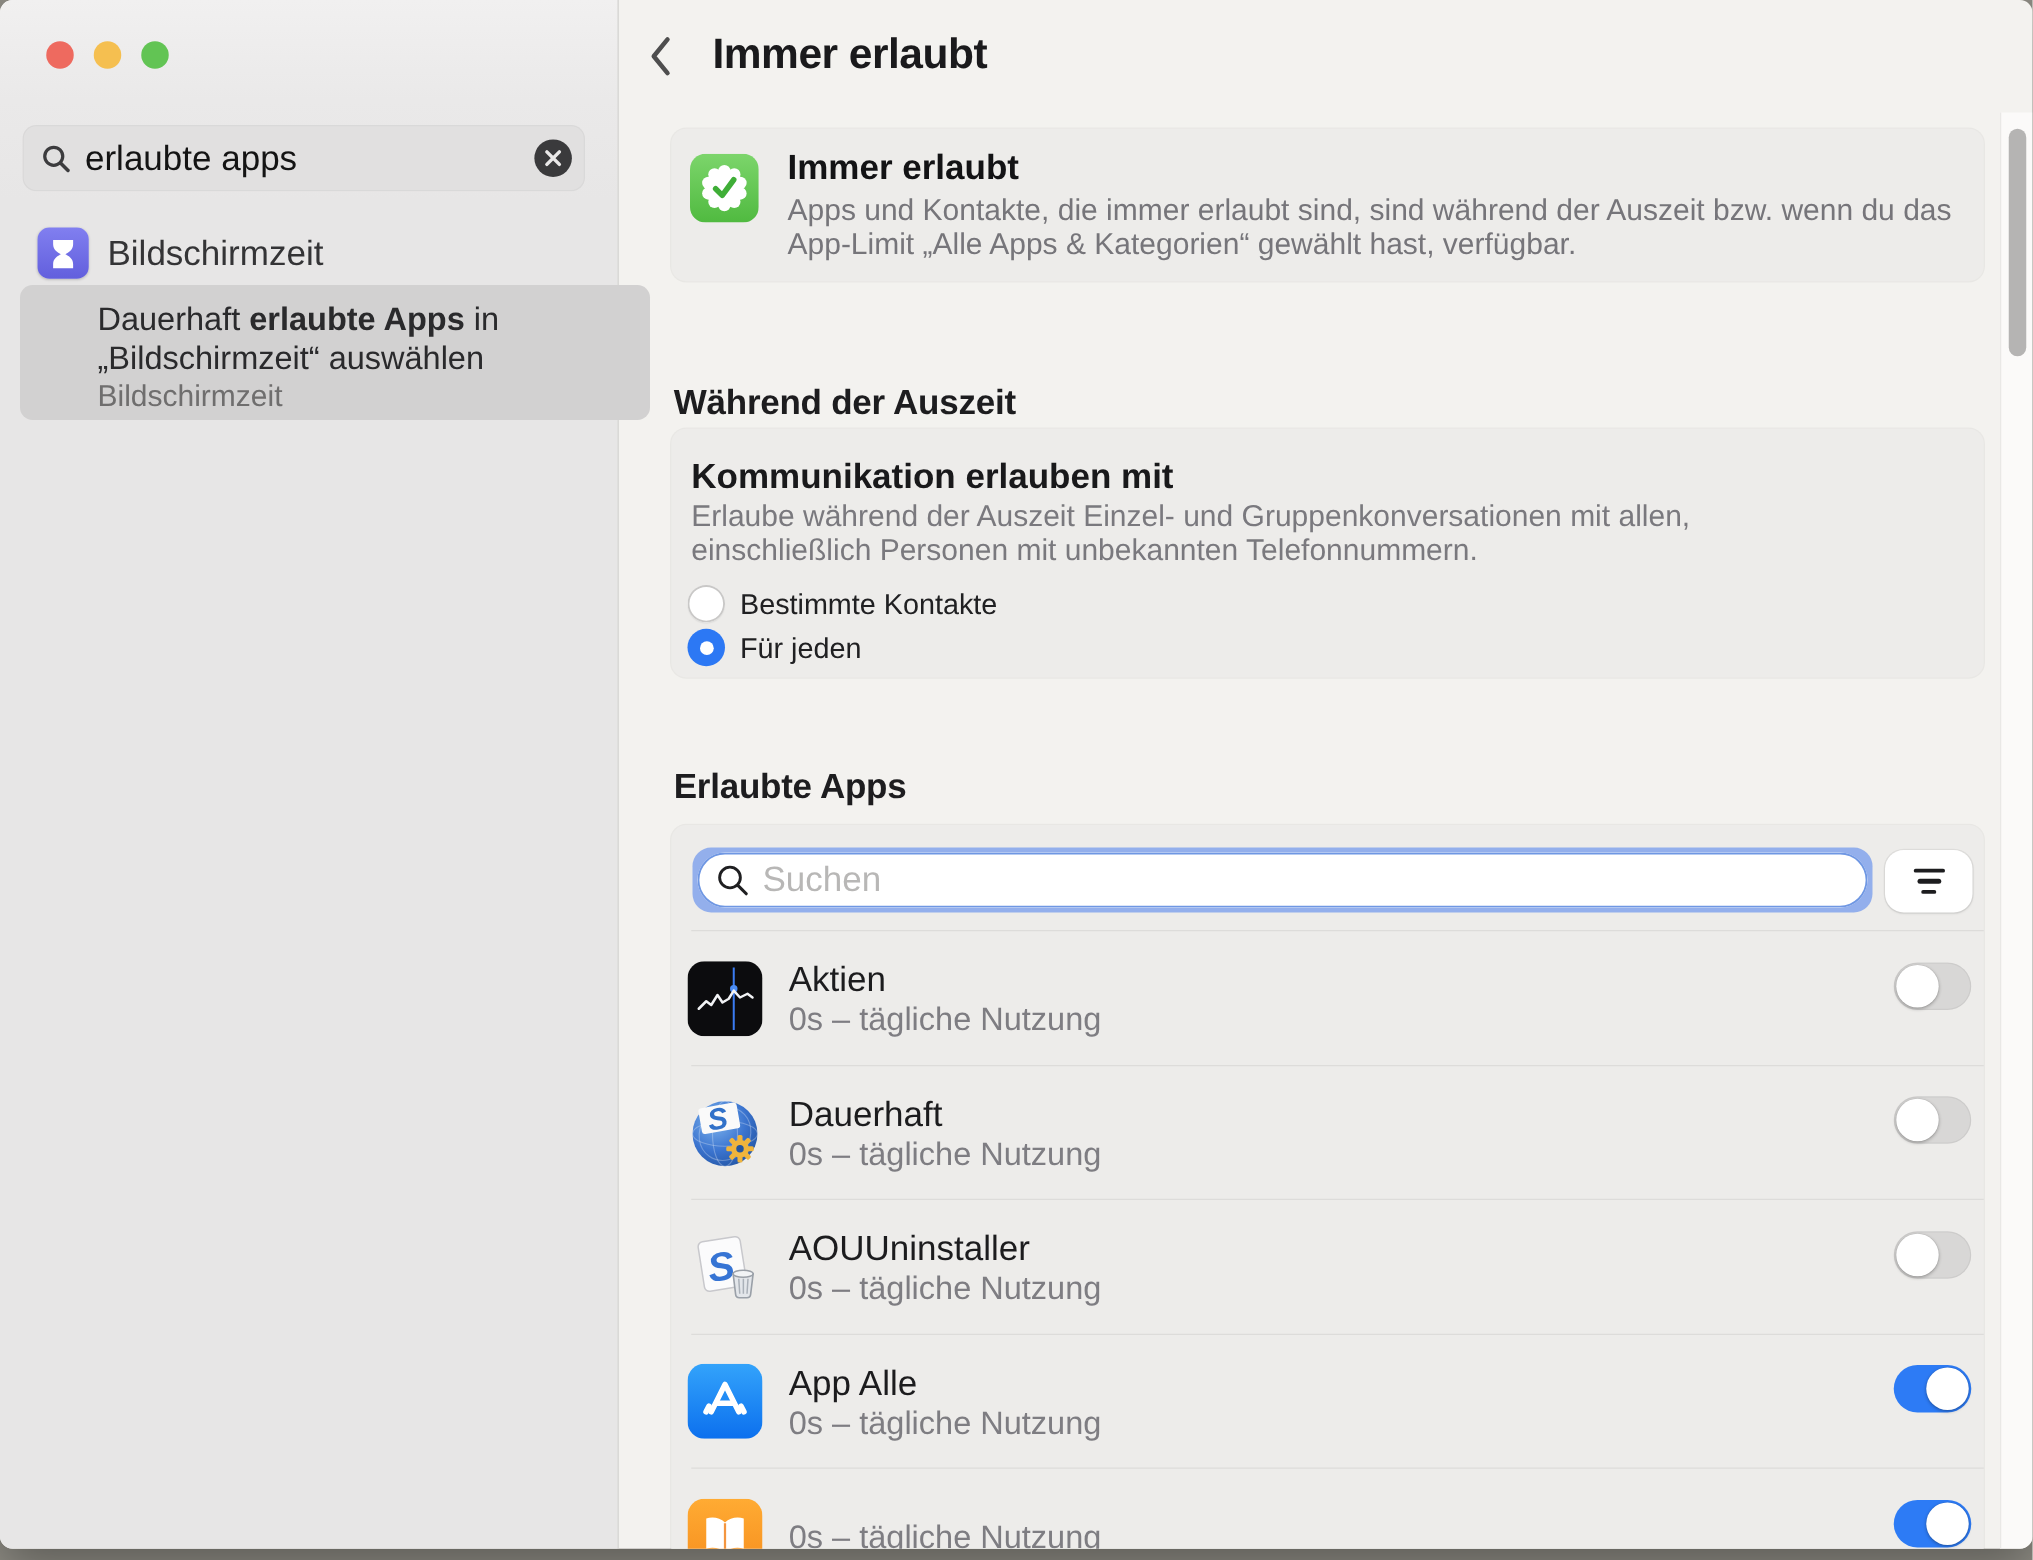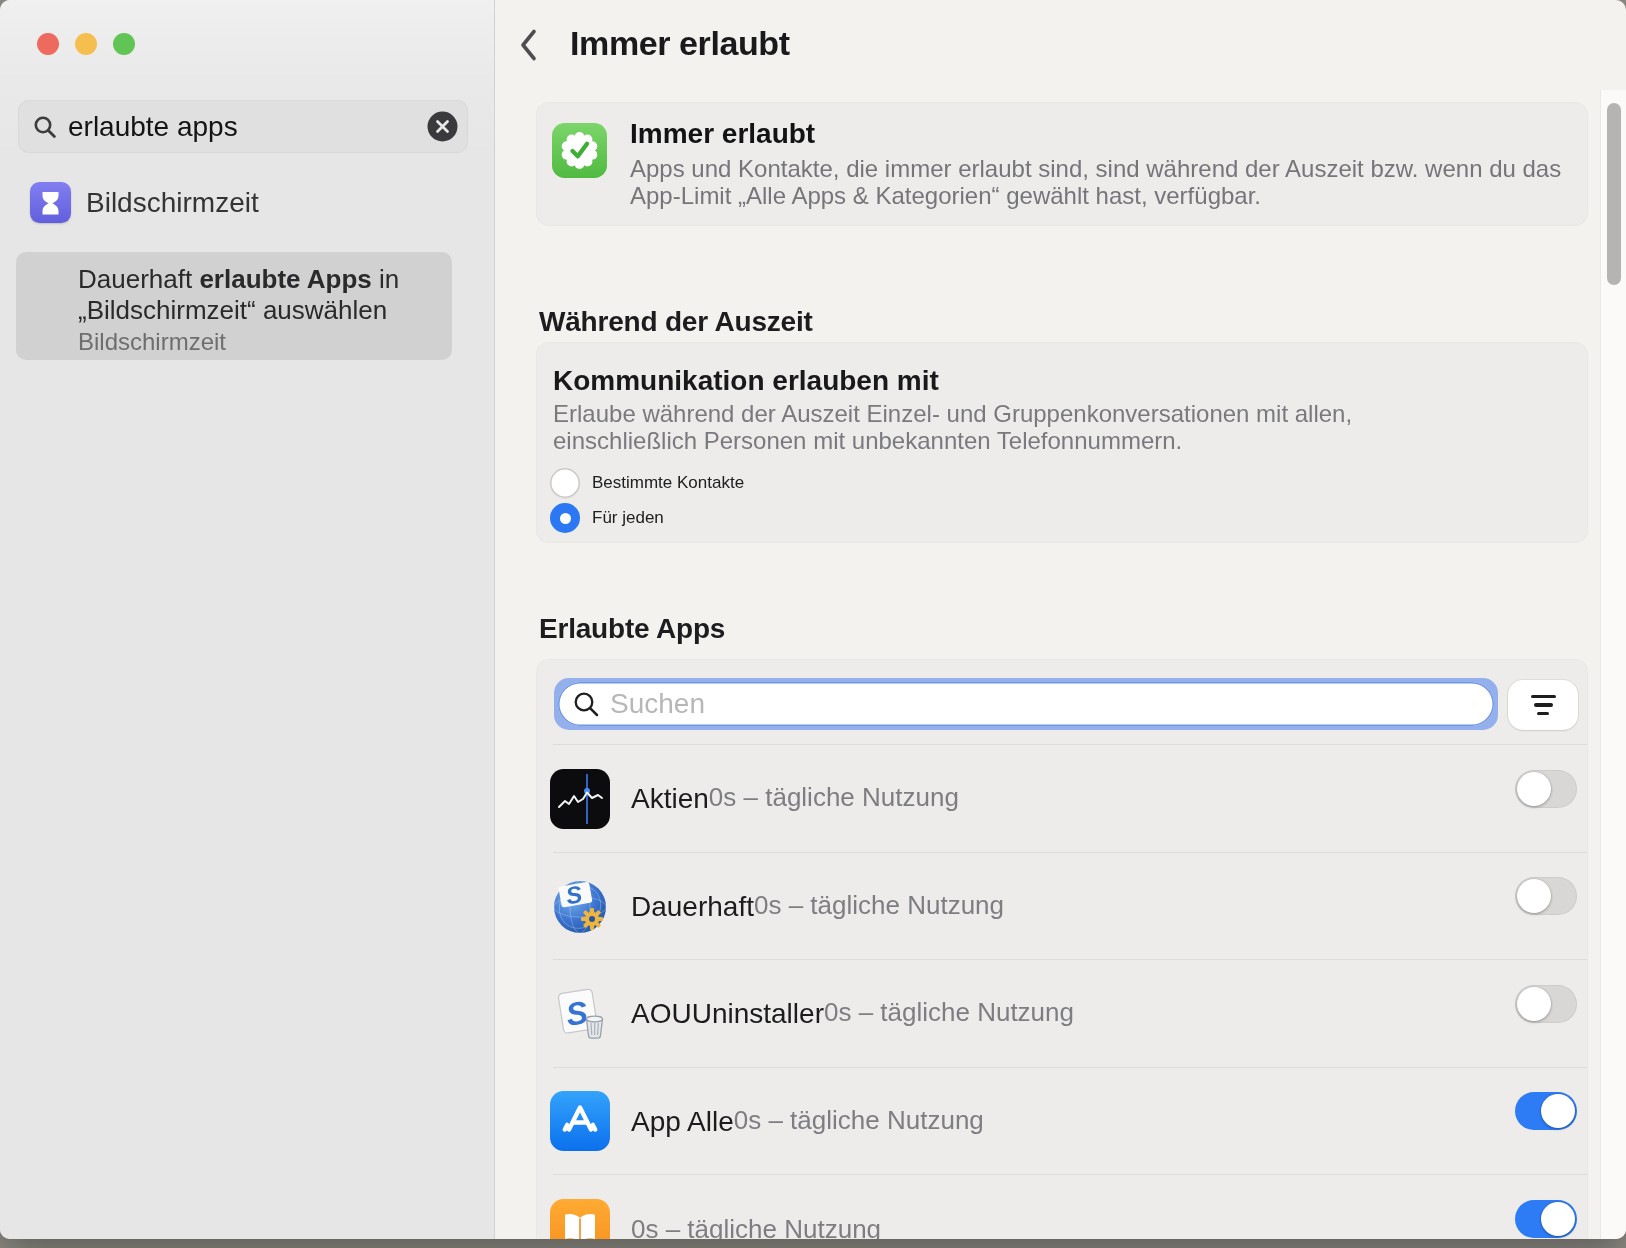--- a/index.html
+++ b/index.html
@@ -41,22 +41,22 @@
   }
   .result-app { position:absolute; left:30px; top:182px; display:flex; align-items:center; }
   .st-icon {
     width:41px; height:41px; border-radius:9.5px;
     background:linear-gradient(180deg,#817ff0 0%,#625fdd 100%);
     display:flex; align-items:center; justify-content:center;
     box-shadow:0 1px 2px rgba(0,0,0,.18);
   }
   .result-app-label { margin-left:15px; font-size:28px; color:#343436; }
   .result-match {
-    position:absolute; left:16px; top:228px; width:436px; height:108px;
-    border-radius:10px; background:#d2d1d1; padding:12px 14px 0 62px;margin-top:24px;
+    position:absolute; left:16px; top:228px; width:504px; height:108px;
+    border-radius:10px; background:#d2d1d1; padding:12px 14px 0 62px;
   }
   .rm-line { font-size:26px; line-height:31px; color:#2a2a2c; white-space:nowrap; }
   .rm-line b { font-weight:700; }
   .rm-cat { font-size:24px; line-height:29px; color:#6f6e6e; margin-top:1px; }
   
   .main-header-back { position:absolute; left:512px; top:26px; width:34px; height:38px; background:transparent; border:0; cursor:pointer; }
   .main-title { position:absolute; left:570px; top:24px; font-size:34px; font-weight:700; letter-spacing:-.4px; color:#1a1a1c; }
   .card {
     position:absolute; left:537px; width:1050px; border-radius:12px;
     background:#edecea; box-shadow:0 0 0 1px rgba(0,0,0,.045);
@@ -74,21 +74,21 @@
   .radio-row { position:absolute; left:13px; display:flex; align-items:center; height:34px; }
   .radio-row-1 { top:123px; }
   .radio-row-2 { top:158px;align-items:center; }
   .radio {
     width:30px; height:30px; border-radius:50%; background:#fff;
     box-shadow:inset 0 0 0 1.5px #c9c8c7, 0 1px 1px rgba(0,0,0,.06);
     display:flex; align-items:center; justify-content:center; cursor:pointer;
   }
   .radio.selected { background:#2c78f4; box-shadow:none; }
   .radio.selected::after { content:""; width:11px; height:11px; border-radius:50%; background:#fff; }
-  .radio-label { margin-left:12px; font-size:17px; color:#202022; }
+  .radio-label { margin-left:12px; font-size:23px; color:#202022; }
   .apps-card { top:660px; height:600px; border-bottom-left-radius:0; border-bottom-right-radius:0; }
   .apps-search-ring {
     position:absolute; left:17px; top:18px; width:944px; height:52px;
     border-radius:15px; background:#93afec; padding:4px;
   }
   .apps-search-field {
     width:100%; height:100%; background:#fff; border-radius:22px;
     box-shadow:inset 0 0 0 1.5px #6f97e3;
     display:flex; align-items:center; padding-left:14px;
   }
@@ -104,21 +104,21 @@
     display:flex; flex-direction:column; align-items:center; justify-content:center; gap:5px;
   }
   .filter-btn i { display:block; height:3.5px; border-radius:2px; background:#1d1d1f; }
   .fl1 { width:25px; } .fl2 { width:19px; } .fl3 { width:12px; }
   .app-row {
     position:absolute; left:16px; right:0; height:108px;
     border-top:1px solid #dddcda;
     display:flex; align-items:center; padding-right:10px;
   }
   .app-icon { width:60px; height:60px; margin-left:-3px; flex:0 0 auto; }
-  .app-texts { margin-left:21px; display:flex; flex-direction:row; }
+  .app-texts { margin-left:21px; display:flex; flex-direction:column; }
   .app-name  { font-size:28px; line-height:33px; color:#1c1c1e; }
   .app-usage { font-size:26px; line-height:29px; color:#7e7d82; margin-top:1px; }
   .spacer { flex:1; }
   .toggle {
     position:relative; width:62px; height:38px; border-radius:19px; flex:0 0 auto;
     background:#d8d7d6; box-shadow:inset 0 0 0 1px rgba(0,0,0,.05);
     transform:translateY(-10px); cursor:pointer;
   }
   .toggle .knob {
     position:absolute; top:2px; left:2px; width:34px; height:34px; border-radius:50%;

